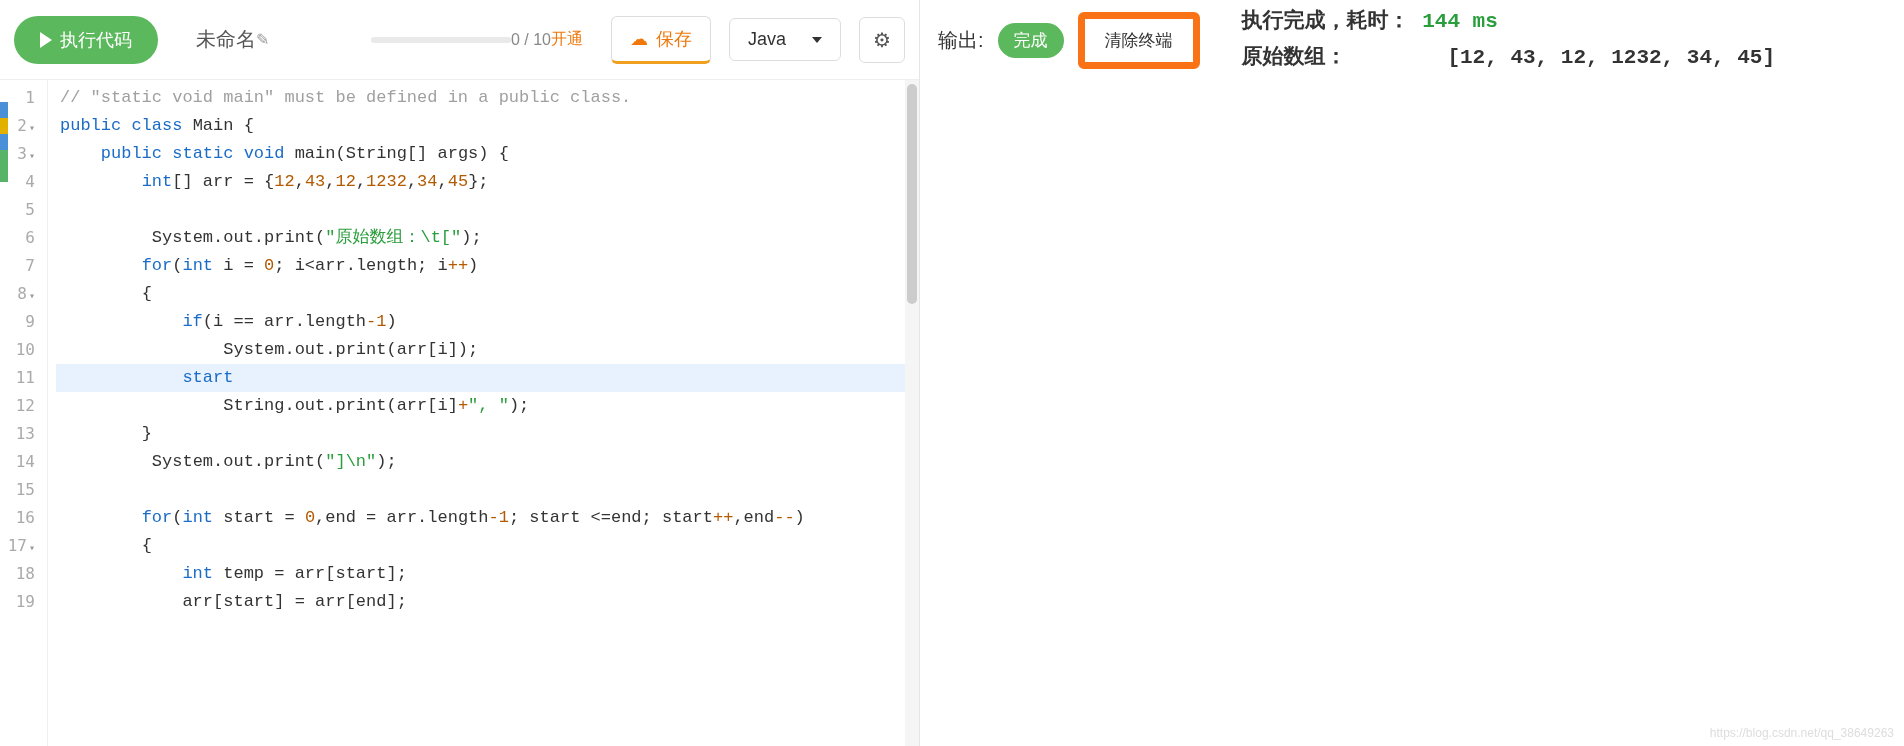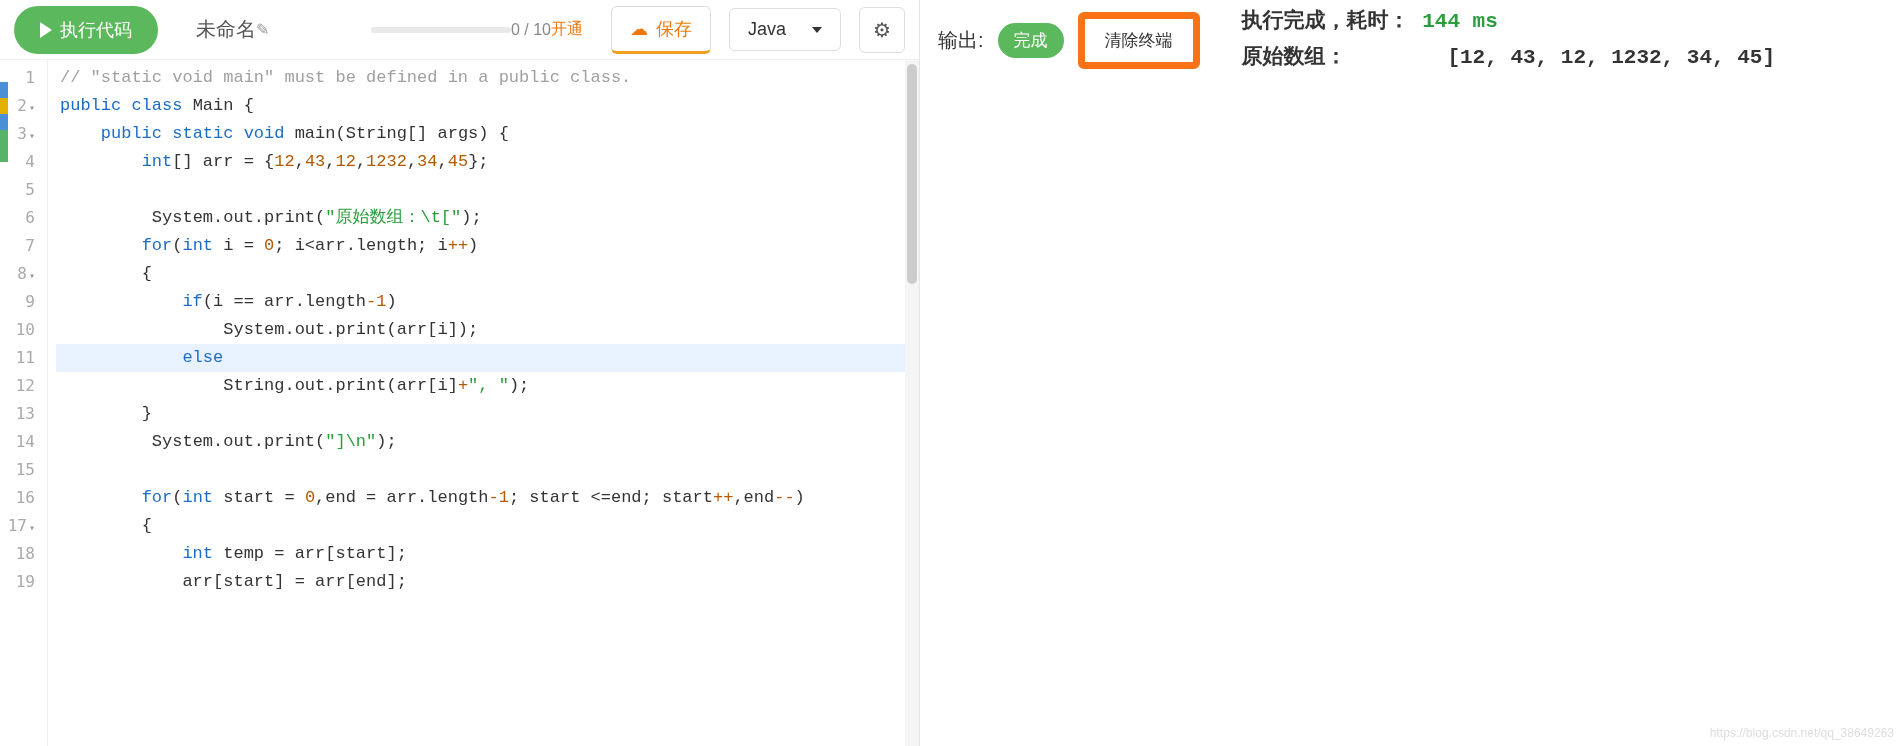--- a/index.html
+++ b/index.html
@@ -12,21 +12,21 @@
       height: 746px;
       width: 1904px;
     }
     .left-panel {
       flex: 0 0 920px;
       display: flex;
       flex-direction: column;
       border-right: 1px solid #e5e5e5;
     }
     .toolbar {
-      height: 60px;
+      height: 80px;
       display: flex;
       align-items: center;
       padding: 0 14px;
       gap: 18px;
       border-bottom: 1px solid #eee;
     }
     .btn-run {
       background: #5cb85c;
       color: #fff;
       border: none;
@@ -288,21 +288,21 @@
       <div class="code-line"><span class="c-comment">// "static void main" must be defined in a public class.</span></div>
         <div class="code-line"><span class="c-keyword">public</span><span> </span><span class="c-keyword">class</span><span> </span><span class="c-id">Main {</span></div>
         <div class="code-line">    <span class="c-keyword">public</span><span> </span><span class="c-keyword">static</span><span> </span><span class="c-keyword">void</span><span> </span><span class="c-id">main(String[] args) {</span></div>
         <div class="code-line">        <span class="c-keyword">int</span><span class="c-id">[] arr = {</span><span class="c-number">12</span><span class="c-id">,</span><span class="c-number">43</span><span class="c-id">,</span><span class="c-number">12</span><span class="c-id">,</span><span class="c-number">1232</span><span class="c-id">,</span><span class="c-number">34</span><span class="c-id">,</span><span class="c-number">45</span><span class="c-id">};</span></div>
         <div class="code-line"></div>
         <div class="code-line">         <span class="c-id">System.out.print(</span><span class="c-string">"原始数组：\t["</span><span class="c-id">);</span></div>
         <div class="code-line">        <span class="c-keyword">for</span><span class="c-id">(</span><span class="c-keyword">int</span><span class="c-id"> i = </span><span class="c-number">0</span><span class="c-id">; i&lt;arr.length; i</span><span class="c-op">++</span><span class="c-id">)</span></div>
         <div class="code-line">        <span class="c-id">{</span></div>
         <div class="code-line">            <span class="c-keyword">if</span><span class="c-id">(i == arr.length</span><span class="c-op">-</span><span class="c-number">1</span><span class="c-id">)</span></div>
         <div class="code-line">                <span class="c-id">System.out.print(arr[i]);</span></div>
-        <div class="code-line line-highlight">            <span class="c-keyword">else</span></div>
+        <div class="code-line line-highlight">            <span class="c-keyword">start</span></div>
         <div class="code-line">                <span class="c-id">String.out.print(arr[i]</span><span class="c-op">+</span><span class="c-string">", "</span><span class="c-id">);</span></div>
         <div class="code-line">        <span class="c-id">}</span></div>
         <div class="code-line">         <span class="c-id">System.out.print(</span><span class="c-string">"]\n"</span><span class="c-id">);</span></div>
         <div class="code-line"></div>
         <div class="code-line">        <span class="c-keyword">for</span><span class="c-id">(</span><span class="c-keyword">int</span><span class="c-id"> start = </span><span class="c-number">0</span><span class="c-id">,end = arr.length</span><span class="c-op">-</span><span class="c-number">1</span><span class="c-id">; start &lt;=end; start</span><span class="c-op">++</span><span class="c-id">,end</span><span class="c-op">--</span><span class="c-id">)</span></div>
         <div class="code-line">        <span class="c-id">{</span></div>
         <div class="code-line">            <span class="c-keyword">int</span><span class="c-id"> temp = arr[start];</span></div>
         <div class="code-line">            <span class="c-id">arr[start] = arr[end];</span></div>
         <div class="scroll-indicator">
         <div class="scroll-thumb"></div>

